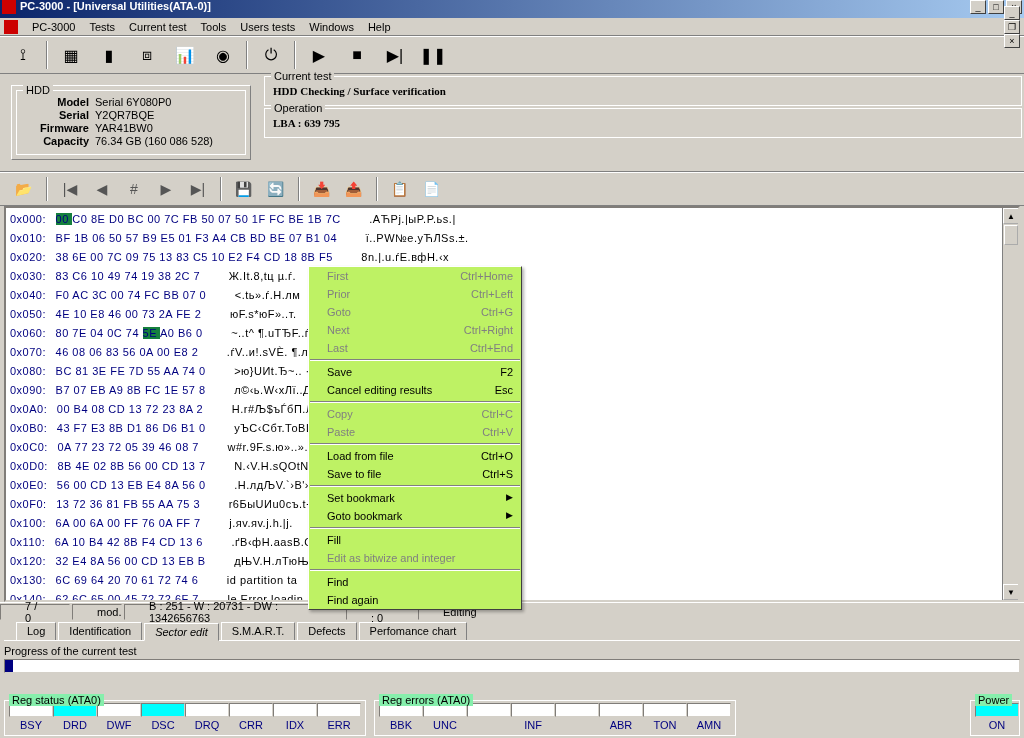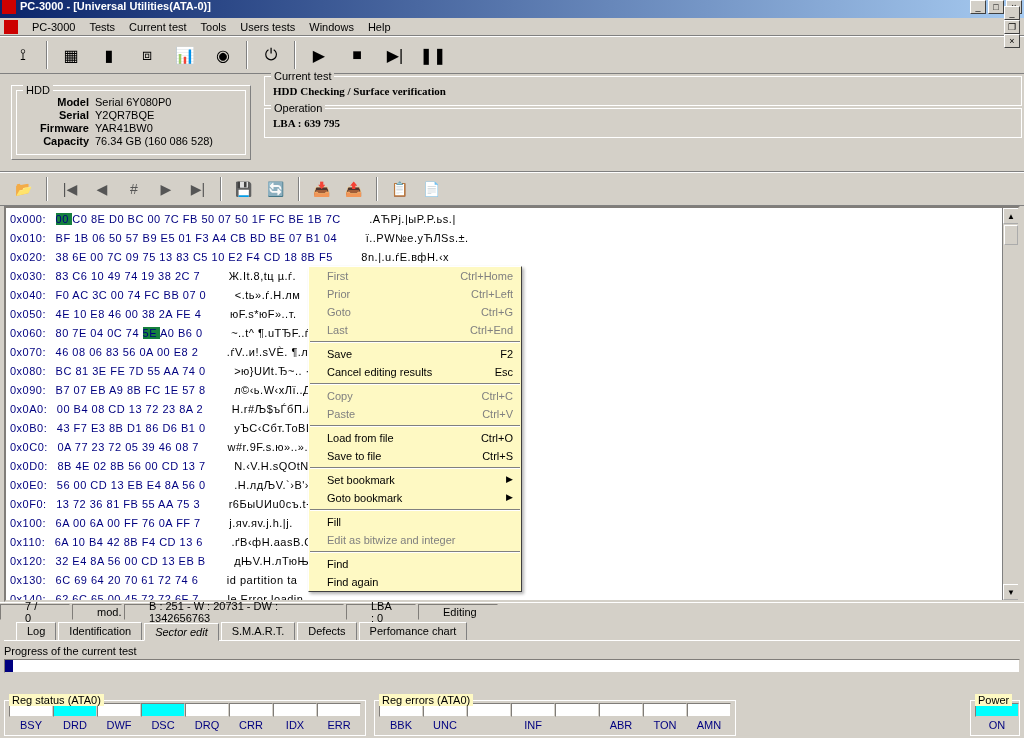--- a/index.html
+++ b/index.html
@@ -37,21 +37,21 @@
 .hex-area { background:#fff; border:2px inset #d4d0c8; margin:0 4px; height:396px; position:relative; overflow:hidden;}
 .hex-content { font-family: 'Courier New', monospace; font-size: 15px; line-height:18px; padding:2px 4px; white-space:pre; letter-spacing:0.5px;}
 .addr{color:#000080;}
 .hex{color:#000080;}
 .ascii{color:#000;}
 .hl{background:#15803d;}
 .scroll-v{position:absolute;right:0;top:0;bottom:0;width:16px;background:#d4d0c8;border-left:1px solid #808080;}
 .scroll-btn{width:16px;height:16px;background:#d4d0c8;border:1px outset #fff;display:flex;align-items:center;justify-content:center;font-size:8px;}
 .scroll-thumb{width:14px;height:20px;background:#d4d0c8;border:1px outset #fff;margin:1px;}
 
-.context-menu{position:absolute;left:308px;top:266px;width:214px;background:#fef9c3;border:1px solid #404040;border-top-color:#fff;border-left-color:#fff;box-shadow:2px 2px 3px rgba(0,0,0,0.3);z-index:100;}
+.context-menu{position:absolute;left:308px;top:266px;width:214px;background:#bef264;border:1px solid #404040;border-top-color:#fff;border-left-color:#fff;box-shadow:2px 2px 3px rgba(0,0,0,0.3);z-index:100;}
 .ctx-item{display:flex;padding:3px 8px 3px 18px;cursor:pointer;}
 .ctx-item.disabled{color:#808080;}
 .ctx-item .lbl{flex:1;}
 .ctx-item .sc{color:inherit;}
 .ctx-item .arrow{font-size:9px;}
 .ctx-sep{height:1px;border-top:1px solid #808080;border-bottom:1px solid #fff;margin:2px 1px;}
 
 .status1{display:flex;border-top:1px solid #fff;height:18px;align-items:center;}
 .status1 div{border:1px inset #d4d0c8;padding:1px 24px;height:16px;display:flex;align-items:center;margin-right:2px;}
 
@@ -59,21 +59,21 @@
 .tab{border:1px solid #808080;border-bottom:none;border-top-color:#fff;border-left-color:#fff;padding:2px 10px;background:#d4d0c8;cursor:pointer;margin-right:2px;}
 .tab.active{background:#d4d0c8;border-bottom:1px solid #d4d0c8;position:relative;top:1px;font-style:italic;}
 .tabs-line{border-top:1px solid #fff;margin:0 4px;}
 
 .progress-sec{margin:4px;}
 .progress-bar{height:14px;border:1px inset #d4d0c8;background:#fff;margin-top:2px;}
 .progress-fill{height:100%;width:8px;background:#000080;}
 
 .bottom-row{display:flex;position:absolute;bottom:2px;left:0;right:0;padding:0 4px;}
 .reg-status,.reg-errors{border:1px groove #fff;padding:2px 4px 4px;margin-right:8px;position:relative;}
-.reg-status .legend,.reg-errors .legend,.power .legend{position:absolute;top:-7px;left:4px;background:#fef9c3;padding:0 3px;font-size:11px;}
+.reg-status .legend,.reg-errors .legend,.power .legend{position:absolute;top:-7px;left:4px;background:#86efac;padding:0 3px;font-size:11px;}
 .reg-cells{display:flex;gap:0;}
 .reg-cell{width:44px;text-align:center;}
 .reg-box{height:14px;border:1px inset #d4d0c8;background:#fff;}
 .reg-box.on{background:#00ffff;}
 .reg-lbl{color:#000080;margin-top:2px;}
 .power{border:1px groove #fff;padding:2px 4px 4px;margin-left:auto;position:relative;width:50px;}
 </style>
 </head>
 <body>
 
@@ -173,21 +173,21 @@
   <div class="tb2-btn">📋</div>
   <div class="tb2-btn">📄</div>
 </div>
 
 <div class="hex-area">
   <div class="hex-content" id="hexc"><span class="addr">0x000:</span> <span class="hex hl">00 </span><span class="hex">C0 8E D0 BC 00 7C FB 50 07 50 1F FC BE 1B 7C</span>   <span class="ascii">.АЋРј.|ыP.P.ьs.|</span>
 <span class="addr">0x010:</span> <span class="hex">BF 1B 06 50 57 B9 E5 01 F3 A4 CB BD BE 07 B1 04</span>   <span class="ascii">ї..PW№е.уЋЛSs.±.</span>
 <span class="addr">0x020:</span> <span class="hex">38 6E 00 7C 09 75 13 83 C5 10 E2 F4 CD 18 8B F5</span>   <span class="ascii">8n.|.u.ѓЕ.вфН.‹х</span>
 <span class="addr">0x030:</span> <span class="hex">83 C6 10 49 74 19 38 2C 7</span>   <span class="ascii">Ж.It.8,tц µ.ѓ.</span>
 <span class="addr">0x040:</span> <span class="hex">F0 AC 3C 00 74 FC BB 07 0</span>   <span class="ascii">&lt;.tь».ѓ.Н.лм</span>
-<span class="addr">0x050:</span> <span class="hex">4E 10 E8 46 00 38 2A FE 4</span>   <span class="ascii">юF.s*юF»..т.</span>
+<span class="addr">0x050:</span> <span class="hex">4E 10 E8 46 00 73 2A FE 2</span>   <span class="ascii">юF.s*юF»..т.</span>
 <span class="addr">0x060:</span> <span class="hex">80 7E 04 0C 74 </span><span class="hex hl">5E </span><span class="hex">A0 B6 0</span>   <span class="ascii">~..t^ ¶.uТЂF..ѓ</span>
 <span class="addr">0x070:</span> <span class="hex">46 08 06 83 56 0A 00 E8 2</span>   <span class="ascii">.ѓV..и!.sVÈ. ¶.л</span>
 <span class="addr">0x080:</span> <span class="hex">BC 81 3E FE 7D 55 AA 74 0</span>   <span class="ascii">&gt;ю}UИt.Ђ~.. ·.лт</span>
 <span class="addr">0x090:</span> <span class="hex">B7 07 EB A9 8B FC 1E 57 8</span>   <span class="ascii">л©‹ь.W‹хЛї..ДВV</span>
 <span class="addr">0x0A0:</span> <span class="hex">00 B4 08 CD 13 72 23 8A 2</span>   <span class="ascii">Н.r#Љ$ъЃбП.ЉЧщы</span>
 <span class="addr">0x0B0:</span> <span class="hex">43 F7 E3 8B D1 86 D6 B1 0</span>   <span class="ascii">уЪС‹Сбт.ТоВЩы9V</span>
 <span class="addr">0x0C0:</span> <span class="hex">0A 77 23 72 05 39 46 08 7</span>   <span class="ascii">w#r.9F.s.ю»..».|</span>
 <span class="addr">0x0D0:</span> <span class="hex">8B 4E 02 8B 56 00 CD 13 7</span>   <span class="ascii">N.‹V.Н.sQОtN2бЉ</span>
 <span class="addr">0x0E0:</span> <span class="hex">56 00 CD 13 EB E4 8A 56 0</span>   <span class="ascii">.Н.лдЉV.`›В'›©ШН</span>
 <span class="addr">0x0F0:</span> <span class="hex">13 72 36 81 FB 55 AA 75 3</span>   <span class="ascii">r6БыUИu0съ.t+aФ`</span>
@@ -214,20 +214,24 @@
     </div>
   <div class="ctx-item disabled">
       <span class="lbl">Prior</span>
       <span class="sc">Ctrl+Left</span>
     </div>
   <div class="ctx-item disabled">
       <span class="lbl">Goto</span>
       <span class="sc">Ctrl+G</span>
     </div>
   <div class="ctx-item disabled">
+      <span class="lbl">Next</span>
+      <span class="sc">Ctrl+Right</span>
+    </div>
+  <div class="ctx-item disabled">
       <span class="lbl">Last</span>
       <span class="sc">Ctrl+End</span>
     </div>
   <div class="ctx-sep"></div>
   <div class="ctx-item">
       <span class="lbl">Save</span>
       <span class="sc">F2</span>
     </div>
   <div class="ctx-item">
       <span class="lbl">Cancel editing results</span>

